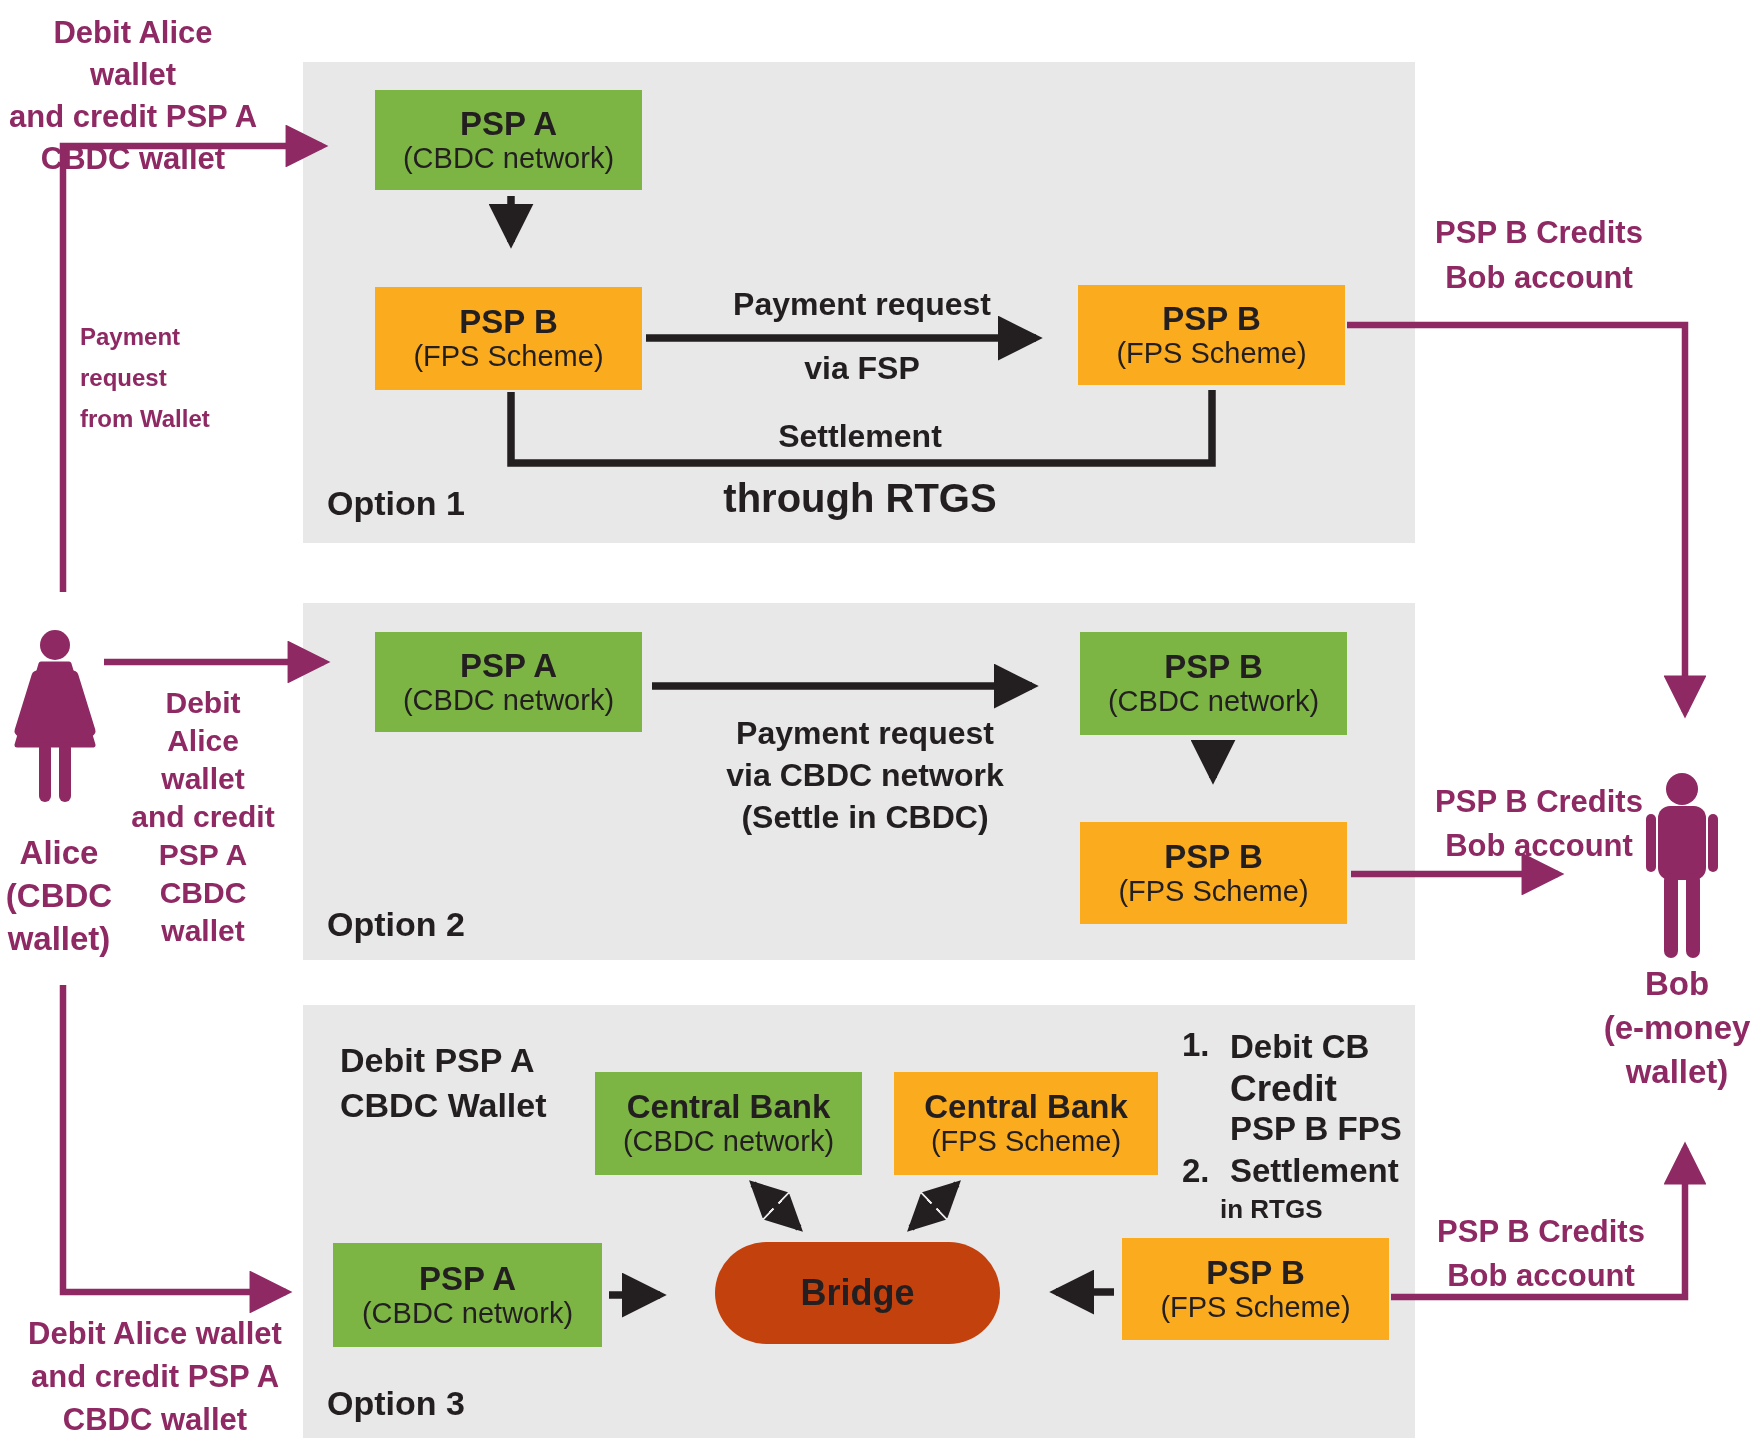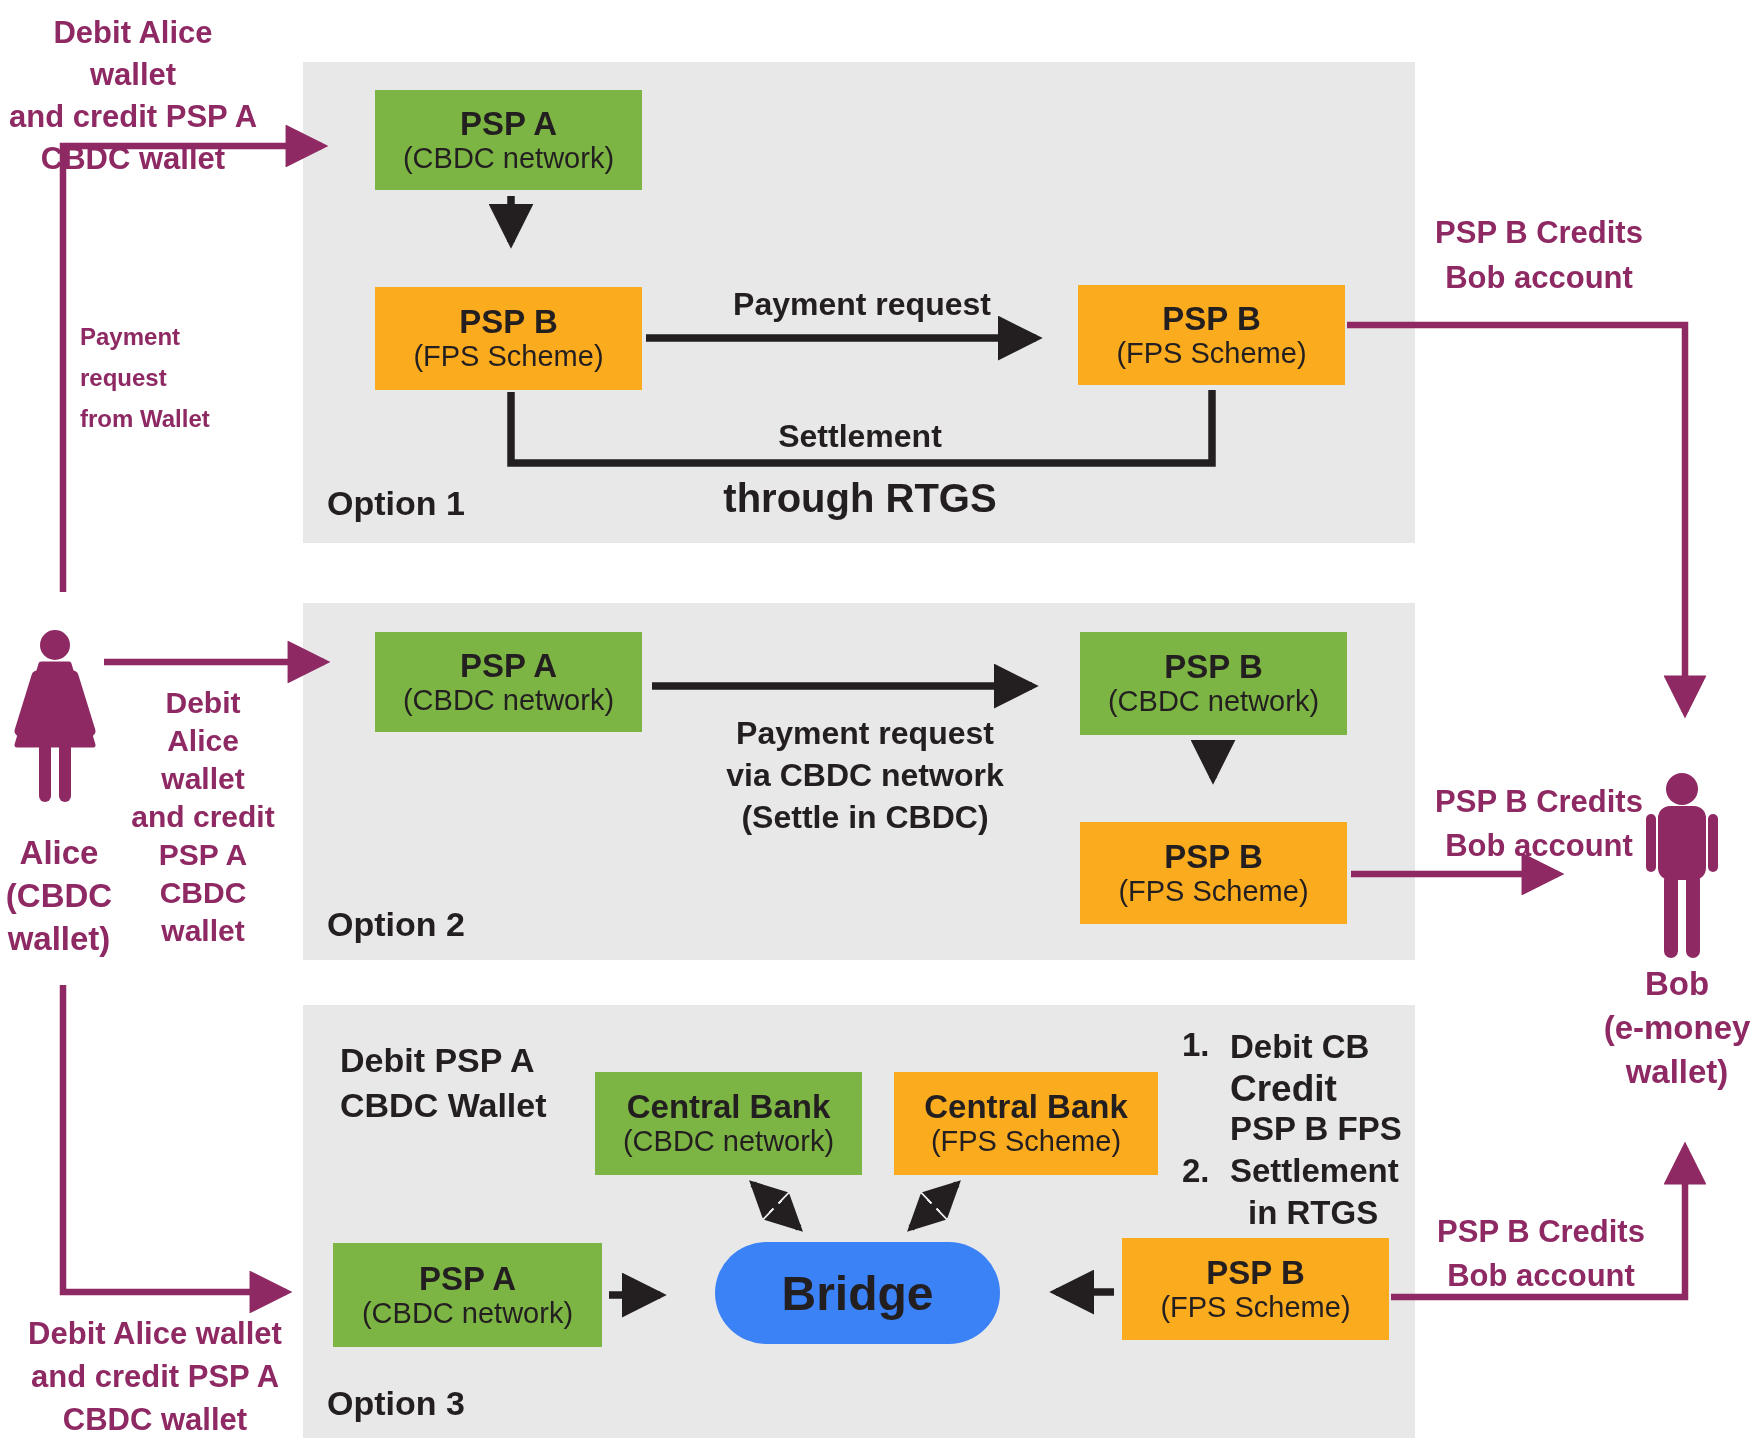--- a/index.html
+++ b/index.html
@@ -4,22 +4,22 @@
 <style>
   html,body{margin:0;padding:0;background:#ffffff;}
   #stage{position:relative;width:1762px;height:1438px;background:#ffffff;
          font-family:"Liberation Sans",sans-serif;overflow:hidden;}
   .panel{position:absolute;background:#e8e8e9;}
   .box{position:absolute;display:flex;flex-direction:column;align-items:center;justify-content:center;z-index:3;}
   .box .nm{font-size:33px;font-weight:bold;color:#231f20;line-height:1.08;}
   .box .nt{font-size:29px;color:#231f20;line-height:1.12;}
   .green{background:#7cb544;}
   .orange{background:#fbab1e;}
-  .bridge{position:absolute;background:#3b82f6;border-radius:52px;display:flex;align-items:center;
-          justify-content:center;font-size:48px;font-weight:bold;color:#231f20;z-index:3;}
+  .bridge{position:absolute;background:#c2410c;border-radius:52px;display:flex;align-items:center;
+          justify-content:center;font-size:36px;font-weight:bold;color:#231f20;z-index:3;}
   .lbl{position:absolute;color:#231f20;font-weight:bold;z-index:5;}
   .plbl{position:absolute;color:#8e2963;font-weight:bold;z-index:5;}
   .ctr{text-align:center;}
   #arrows{position:absolute;left:0;top:0;z-index:4;pointer-events:none;}
 </style>
 </head>
 <body>
 
 <div id="stage">
 
@@ -34,20 +34,21 @@
   <div class="box orange" style="left:375px;top:287px;width:267px;height:103px;">
     <div class="nm">PSP B</div>
     <div class="nt">(FPS Scheme)</div>
   </div>
   <div class="box orange" style="left:1078px;top:285px;width:267px;height:100px;">
     <div class="nm">PSP B</div>
     <div class="nt">(FPS Scheme)</div>
   </div>
 
   <div class="lbl ctr" style="left:712px;top:286px;width:300px;font-size:32px;">Payment request</div>
+  <div class="lbl ctr" style="left:712px;top:350px;width:300px;font-size:32px;">via FSP</div>
   <div class="lbl ctr" style="left:695px;top:418px;width:330px;font-size:32px;">Settlement</div>
   <div class="lbl ctr" style="left:695px;top:476px;width:330px;font-size:40px;">through RTGS</div>
   <div class="lbl" style="left:327px;top:484px;font-size:34px;">Option 1</div>
 
   <div class="box green" style="left:375px;top:632px;width:267px;height:100px;">
     <div class="nm">PSP A</div>
     <div class="nt">(CBDC network)</div>
   </div>
   <div class="box green" style="left:1080px;top:632px;width:267px;height:103px;">
     <div class="nm">PSP B</div>
@@ -86,21 +87,21 @@
     <div class="nt">(FPS Scheme)</div>
   </div>
   <div class="bridge" style="left:715px;top:1242px;width:285px;height:102px;">Bridge</div>
 
   <div class="lbl" style="left:1182px;top:1026px;font-size:33px;">1.</div>
   <div class="lbl" style="left:1230px;top:1028px;font-size:33px;">Debit CB</div>
   <div class="lbl" style="left:1230px;top:1068px;font-size:37px;">Credit</div>
   <div class="lbl" style="left:1230px;top:1110px;font-size:33px;">PSP B FPS</div>
   <div class="lbl" style="left:1182px;top:1152px;font-size:33px;">2.</div>
   <div class="lbl" style="left:1230px;top:1152px;font-size:33px;">Settlement</div>
-  <div class="lbl" style="left:1248px;top:1194px;font-size:33px;">in RTGS</div>
+  <div class="lbl" style="left:1220px;top:1194px;font-size:26px;">in RTGS</div>
   <div class="lbl" style="left:327px;top:1384px;font-size:34px;">Option 3</div>
 
   <div class="plbl ctr" style="left:8px;top:12px;width:250px;font-size:31px;line-height:42px;">
     <div>Debit Alice wallet</div>
     <div>and credit PSP A</div>
     <div>CBDC wallet</div>
   </div>
   <div class="plbl" style="left:80px;top:316px;font-size:24px;line-height:41px;">
     <div>Payment</div>
     <div>request</div>

